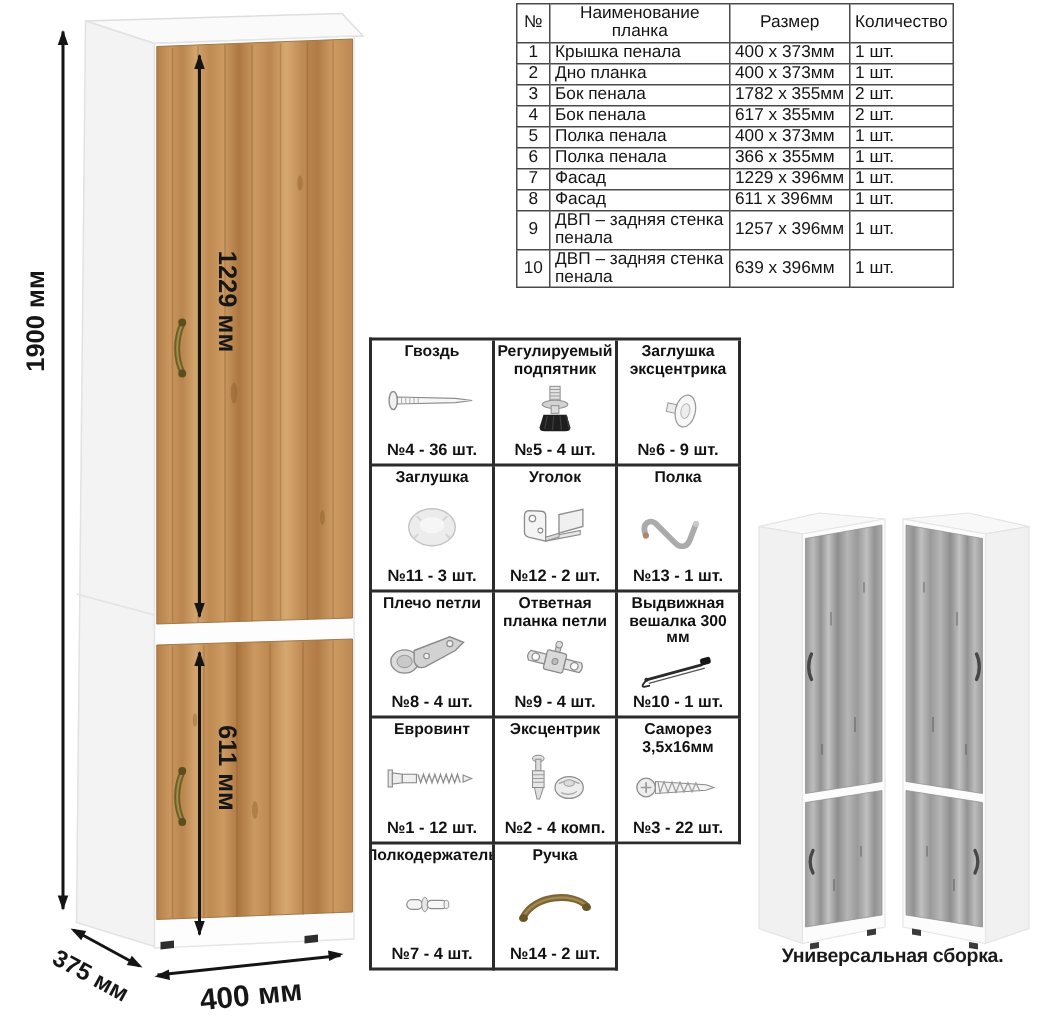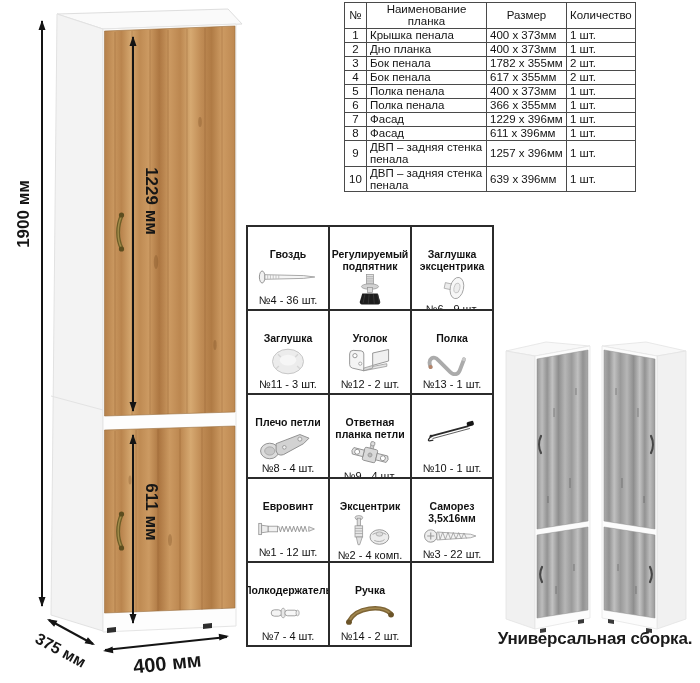--- a/index.html
+++ b/index.html
@@ -19,34 +19,34 @@
 
   
   .hw-grid { position:absolute; left:246px; top:225px;
              display:grid; grid-template-columns:repeat(3, 82px); grid-auto-rows:84px;
              border-top:2px solid #2b2b2b; border-left:2px solid #2b2b2b;
              background:#fff; }
   .hw-cell { border-right:2px solid #2b2b2b; border-bottom:2px solid #2b2b2b;
              display:flex; flex-direction:column; align-items:center;
              padding:2px 1px 2px 1px; overflow:hidden; }
   .hw-cell.blank { border:none; background:#fff; }
-  .hw-label { font-weight:bold; font-size:10.5px; line-height:1.1; text-align:center; color:#111;margin-top:20px; }
+  .hw-label { font-weight:bold; font-size:10.5px; line-height:1.1; text-align:center; color:#111; }
   .hw-icon  { flex:1; display:flex; align-items:center; justify-content:center; }
-  .hw-count { font-weight:normal; font-size:11px; color:#111; margin-bottom:1px; }
+  .hw-count { font-weight:bold; font-size:11px; color:#111; margin-bottom:1px; }
 
   
   .cabinet-svg { position:absolute; left:0; top:0; }
   .dim-line { stroke:#141414; stroke-width:2; }
   .dim-head { fill:#141414; }
   .dim-text { font-family:"Liberation Sans", sans-serif; font-weight:bold; fill:#161616; }
 
   
   .duo-svg { position:absolute; left:496px; top:338px; }
   .caption { position:absolute; left:490px; top:629px; width:210px; text-align:center;
-             font-size:17px; font-weight:bold; letter-spacing:-0.2px; color:#1a1a1a; }
+             font-size:13px; font-weight:bold; letter-spacing:-0.2px; color:#1a1a1a; }
 </style>
 </head>
 <body>
 
 <div class="canvas">
 
   <svg class="cabinet-svg" width="250" height="683" viewBox="0 0 250 683">
     <defs>
       <linearGradient id="oakg" x1="0" y1="0" x2="1" y2="0">
         <stop offset="0" stop-color="#b5804a"></stop>
@@ -333,20 +333,21 @@
             <circle cx="19" cy="18" r="3" fill="#fff" stroke="#8a8a8a"></circle>
             <circle cx="51" cy="18" r="3" fill="#fff" stroke="#8a8a8a"></circle>
             <circle cx="35" cy="18" r="2.4" fill="#bbbbbb" stroke="#8a8a8a" stroke-width="0.8"></circle>
           </g>
         </svg>
       </div>
       <div class="hw-count">№9 - 4 шт.</div>
     </div>
 
     <div class="hw-cell">
+      <div class="hw-label">Выдвижная вешалка 300 мм</div>
       <div class="hw-icon">
         <svg width="64" height="28" viewBox="0 0 70 36">
           <path d="M8,26 L56,13" stroke="#2a2a2a" stroke-width="2.4"></path>
           <path d="M10,29 L58,16" stroke="#555" stroke-width="1.2"></path>
           <rect x="54" y="7" width="9" height="6" rx="2" transform="rotate(-15 58 10)" fill="#161616"></rect>
           <path d="M8,26 l-3,4 q-1,2 1,2 l5,-1" fill="none" stroke="#2a2a2a" stroke-width="1.6"></path>
           <circle cx="8" cy="26" r="1.8" fill="#2a2a2a"></circle>
         </svg>
       </div>
       <div class="hw-count">№10 - 1 шт.</div>

